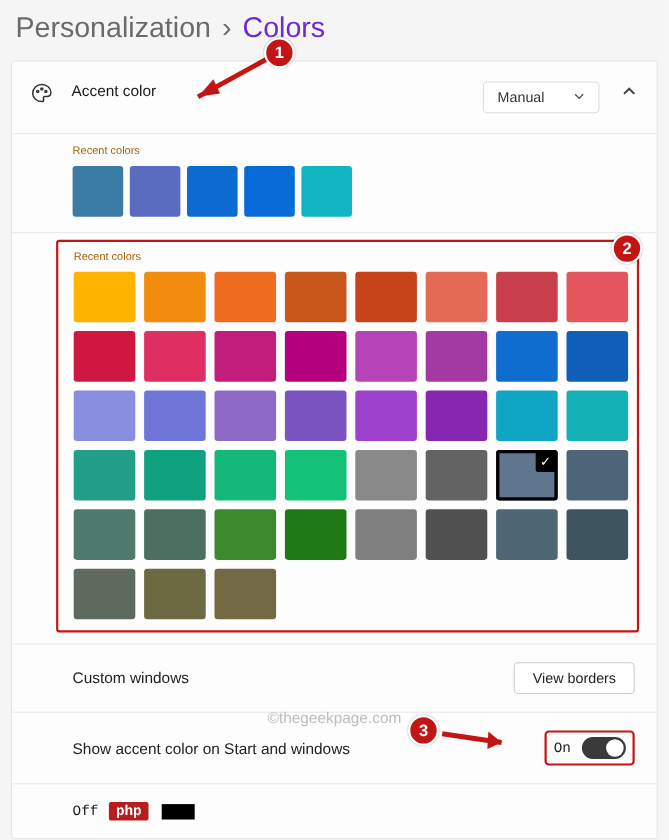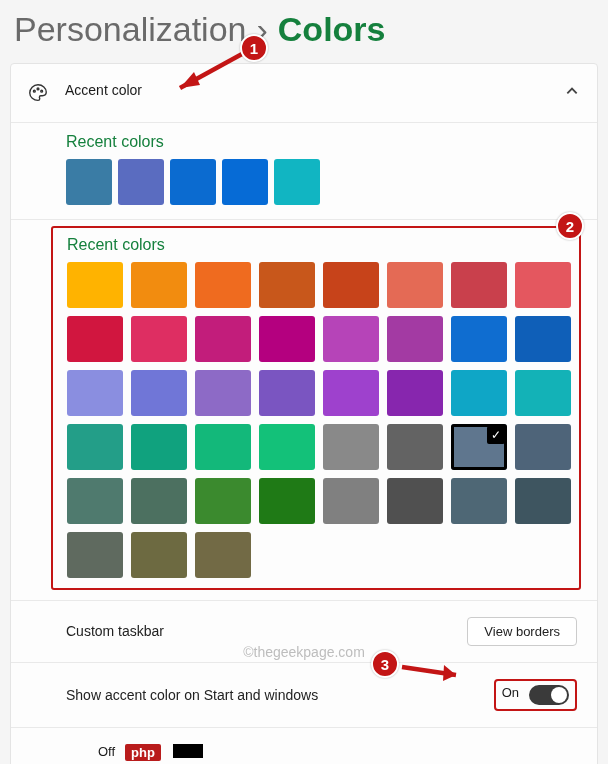--- a/index.html
+++ b/index.html
@@ -12,28 +12,28 @@
     position: relative;
     overflow: hidden;
   }
   .page {
     padding: 10px;
   }
   .breadcrumb {
     display: flex;
     align-items: center;
     gap: 10px;
-    font-size: 34px;
+    font-size: 26px;
     font-weight: 600;
     margin-bottom: 14px;
     padding-left: 4px;
   }
   .breadcrumb .parent { color: #6a6a6a; font-weight: 500; }
   .breadcrumb .sep { color: #6a6a6a; font-weight: 400; }
-  .breadcrumb .current { color: #15803d; font-weight: 700; }
+  .breadcrumb .current { color: #6d28d9; font-weight: 400; }
 
   .panel {
     border: 1px solid #e4e4e4;
     border-radius: 4px;
     background: #fdfdfd;
   }
   .section-header {
     display: flex;
     align-items: flex-start;
     padding: 18px 16px;
@@ -49,21 +49,21 @@
     background:#fff; border:1px solid #ddd; border-radius:4px;
     padding: 6px 12px; font-size:13px; margin-right: 18px;
     min-width: 98px; color:#333;
   }
   .chev-up {
     width:18px;height:18px;display:flex;align-items:center;justify-content:center;
     color:#444;
   }
 
   .subsection { padding: 10px 40px 14px 55px; border-bottom:1px solid #e9e9e9; }
-  .sub-label { font-size:16px; margin-bottom:8px; color:#15803d; }
+  .sub-label { font-size:10px; margin-bottom:8px; color:#a16207; }
 
   .swatch-row { display:flex; gap:6px; flex-wrap:wrap; }
   .swatch {
     width:46px; height:46px; border-radius:3px;
   }
 
   .redbox {
     border: 2.5px solid #c31515;
     border-radius: 3px;
     margin: 6px 16px 10px 40px;
@@ -89,24 +89,24 @@
     padding: 16px 20px 16px 55px;
     border-top:1px solid #e9e9e9;
     font-size:14px;
   }
   .row .label { flex:1; color:#222; line-height:1.3; }
   .btn {
     background:#fff; border:1px solid #ccc; border-radius:4px;
     padding:6px 16px; font-size:13px; color:#222;
   }
   .toggle-group {
-    display:flex; gap:10px;
-    border: 2.5px solid #c31515; border-radius:4px; padding:4px 6px;
-  }
-  .toggle-group.noredbox { border:none; padding:0;margin-left:32px; }
+    display:flex; align-items:center; gap:10px;
+    border: 2.5px solid #c31515; border-radius:4px; padding:4px 6px;font-family:Liberation Mono, monospace;
+  }
+  .toggle-group.noredbox { border:none; padding:0; }
   .toggle-state { font-size:13px; }
   .toggle {
     width:40px; height:20px; border-radius:10px; background:#444;
     position:relative;
   }
   .toggle.on { background:#3a3a3a; }
   .toggle .knob {
     position:absolute; top:2px; width:16px; height:16px; border-radius:50%;
     background:#fff;
   }
@@ -148,20 +148,28 @@
     <div class="section-header">
       <span class="icon">
         <svg viewBox="0 0 24 24" width="22" height="22" fill="none" stroke="#333" stroke-width="1.5">
           <path d="M12 3c5 0 9 3.6 9 8 0 2.6-2 4-4.2 4H15c-1 0-1.5.8-1.5 1.6 0 .7.4 1 .4 1.6 0 .8-.7 1.8-1.9 1.8C7.3 20 3 16.4 3 12 3 7 7 3 12 3z"></path>
           <circle cx="8" cy="10" r="1"></circle>
             <circle cx="12" cy="7.5" r="1"></circle>
             <circle cx="16" cy="10" r="1"></circle>
         </svg>
       </span>
       <span class="title">Accent color</span>
+      <div class="dropdown">
+        <span>Manual</span>
+        <span>
+          <svg width="11" height="11" viewBox="0 0 12 12">
+              <path d="M2 4l4 4 4-4" fill="none" stroke="#555" stroke-width="1.4"></path>
+            </svg>
+        </span>
+      </div>
       <span class="chev-up">
         <svg width="14" height="14" viewBox="0 0 12 12">
             <path d="M2 8l4-4 4 4" fill="none" stroke="#444" stroke-width="1.6"></path>
           </svg>
       </span>
     </div>
 
     <div class="subsection">
       <div class="sub-label">Recent colors</div>
       <div class="swatch-row" id="recent-row">
@@ -218,21 +226,21 @@
           <div class="swatch" style="background: rgb(80, 80, 80);"></div>
           <div class="swatch" style="background: rgb(78, 103, 117);"></div>
           <div class="swatch" style="background: rgb(62, 85, 96);"></div>
           <div class="swatch" style="background: rgb(95, 106, 95);"></div>
           <div class="swatch" style="background: rgb(109, 106, 65);"></div>
           <div class="swatch" style="background: rgb(114, 106, 69);"></div>
         </div>
     </div>
 
     <div class="row">
-      <div class="label">Custom taskbar</div>
+      <div class="label">Custom windows</div>
       <button class="btn">View borders</button>
     </div>
 
     <div class="row">
       <div class="label">Show accent color on Start and windows</div>
       <div class="toggle-group">
         <span class="toggle-state">On</span>
         <div class="toggle on">
             <div class="knob"></div>
           </div>

